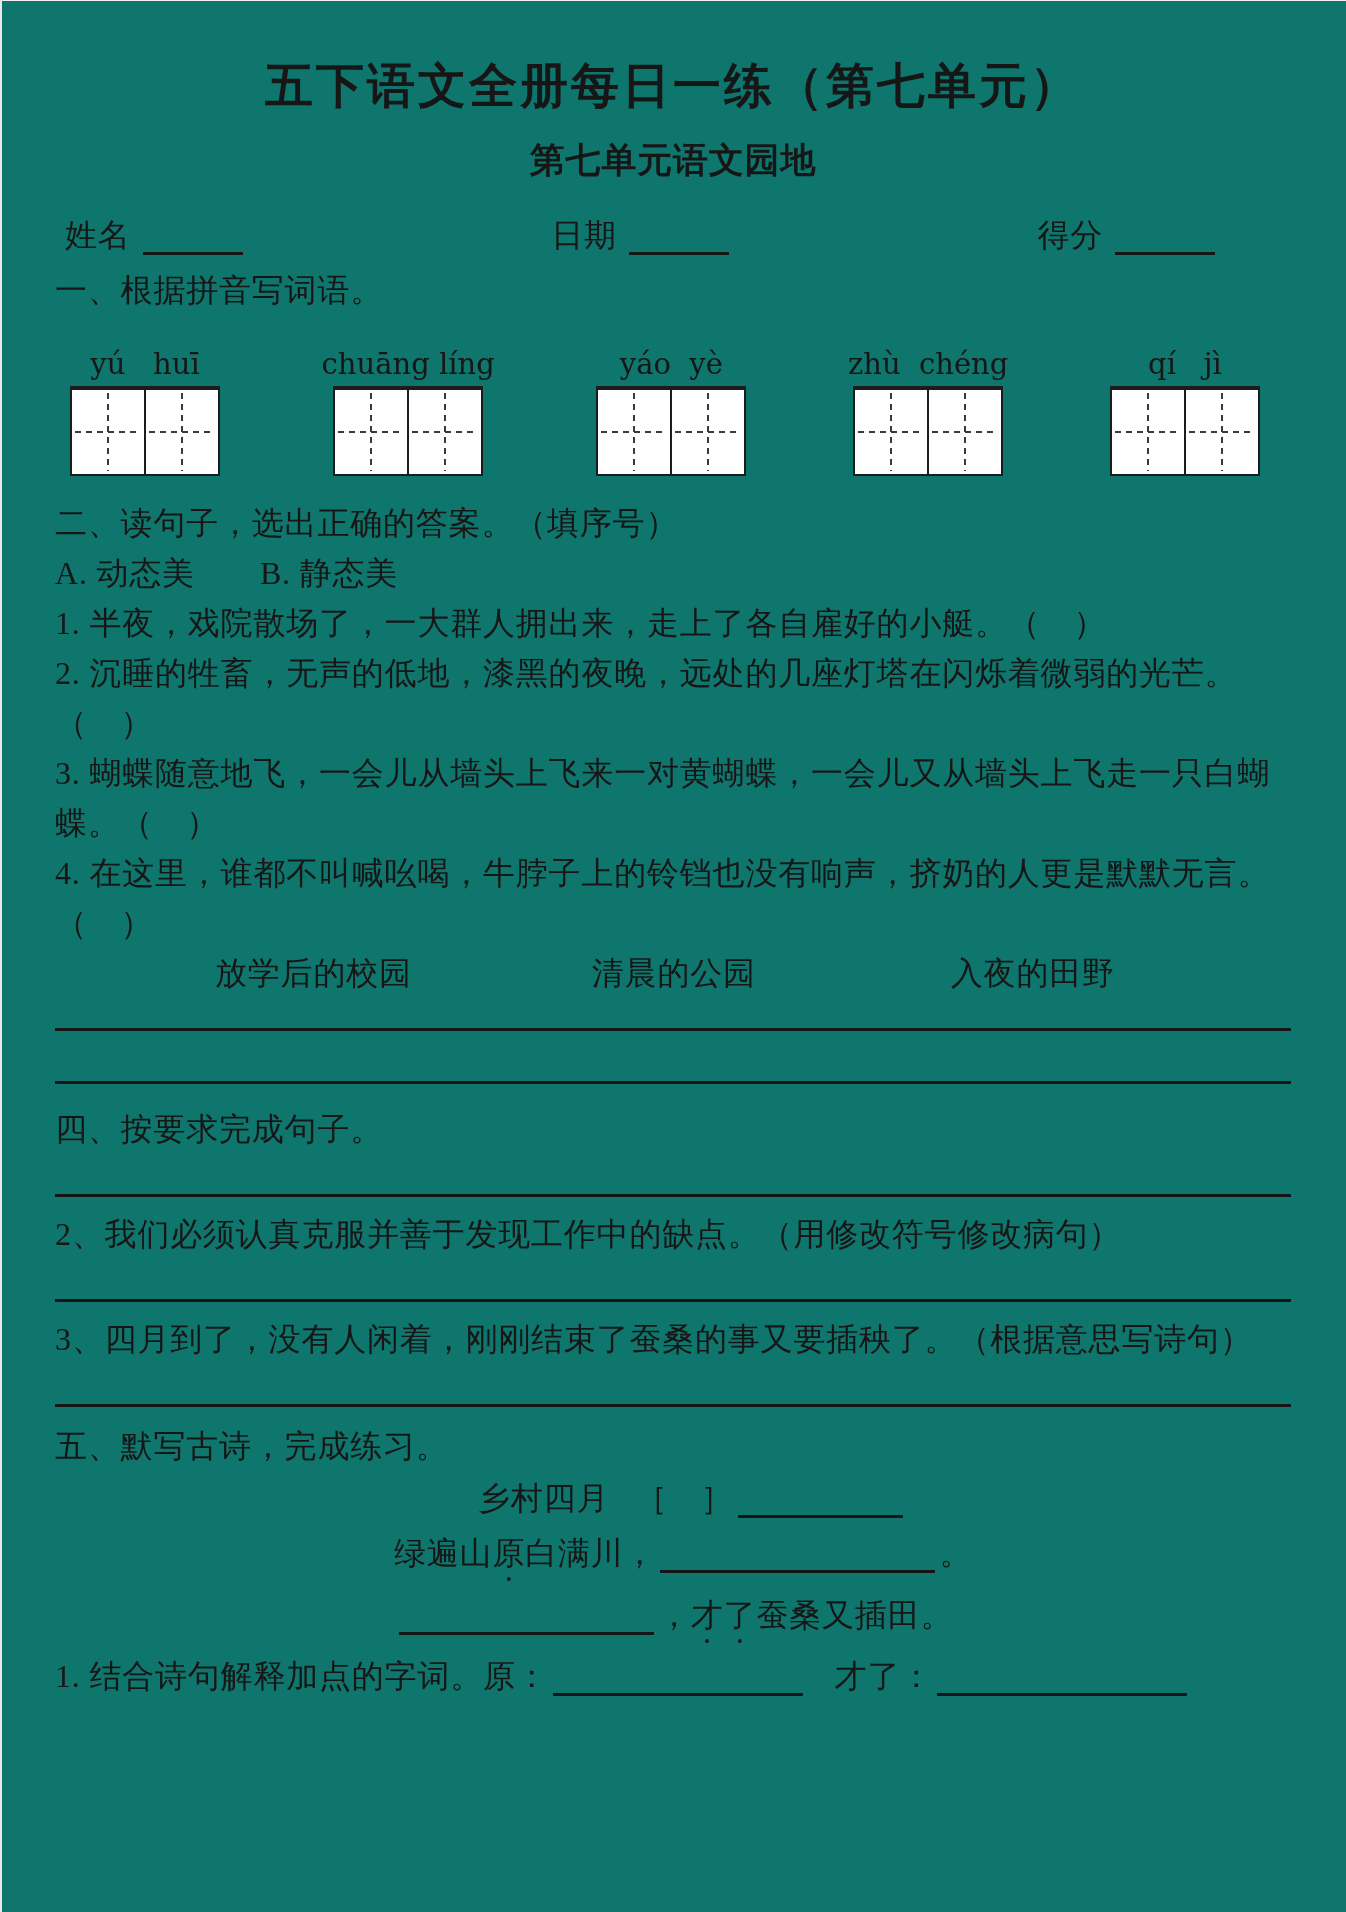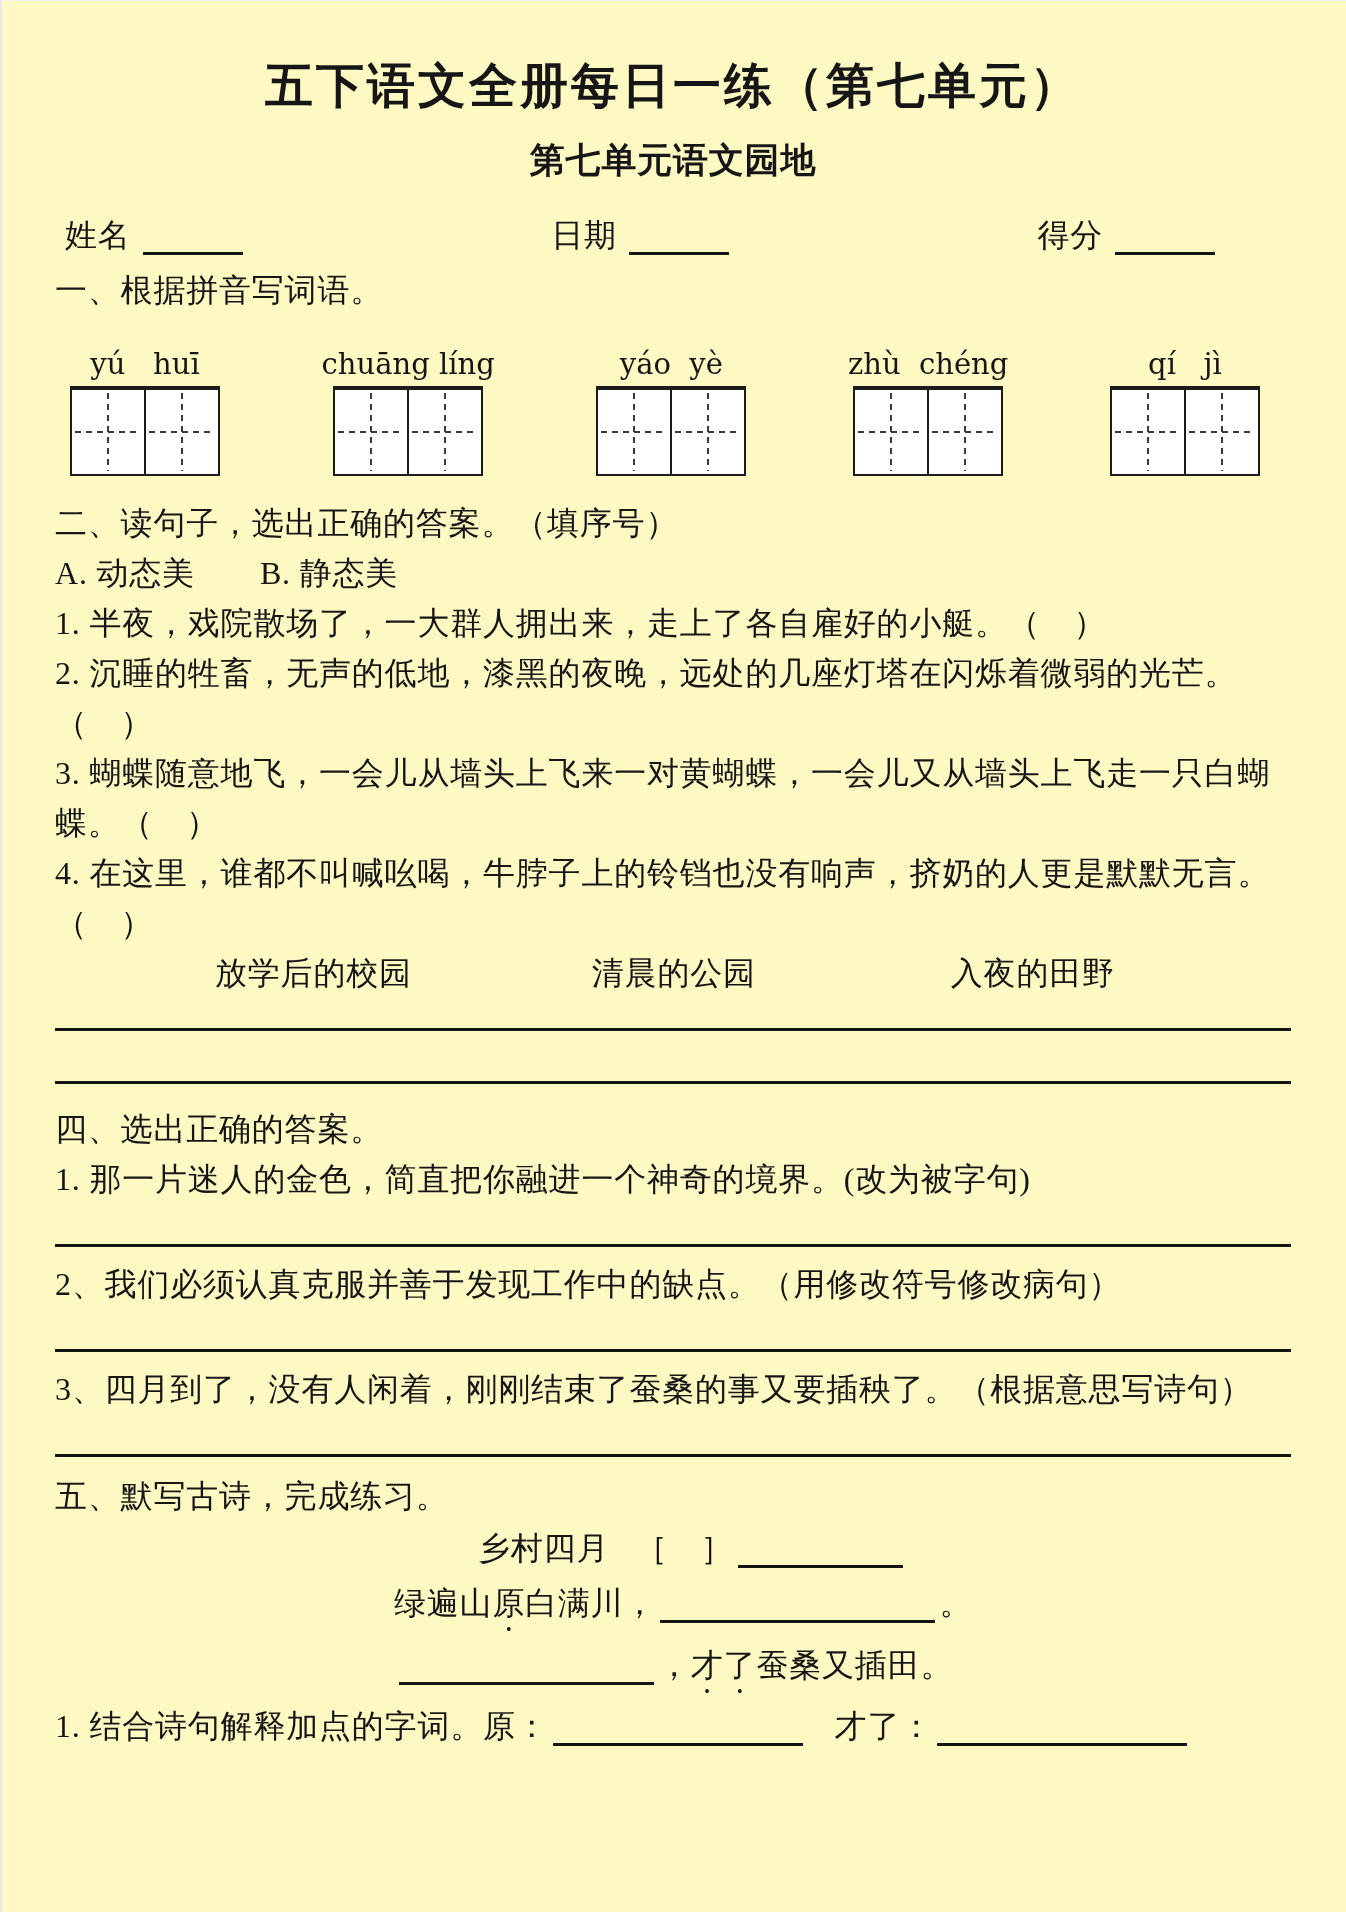--- a/index.html
+++ b/index.html
@@ -1,20 +1,20 @@
 <!DOCTYPE html>
 <html><head>
 <meta charset="utf-8">
 <style>
   html,body { margin:0; padding:0; background:#ffffff; }
   .page {
     position:relative;
     width:1346px; height:1912px;
     box-sizing:border-box;
-    background:#fef9c3;
+    background:#0f766e;
     padding:55px 55px 0 55px;
     font-family:"Liberation Serif","DejaVu Serif",serif;
     color:#161616;
     font-size:32px;
     letter-spacing:0.8px;
     line-height:50px;
     box-shadow: inset 2px 0 0 #e9e9e9, inset 0 1px 0 #f1f1f1;
     overflow:hidden;
   }
   .title {
@@ -173,22 +173,21 @@
   </div>
 
   <div class="scenarios">
     <span>放学后的校园</span>
     <span class="scenario-2">清晨的公园</span>
     <span class="scenario-3">入夜的田野</span>
   </div>
   <div class="answer-line"></div>
   <div class="answer-line"></div>
 
-  <div class="s4-heading">四、选出正确的答案。</div>
-  <div class="question" style="margin-top:0;">1. 那一片迷人的金色，简直把你融进一个神奇的境界。(改为被字句)</div>
+  <div class="s4-heading">四、按要求完成句子。</div>
   <div class="answer-line after-q"></div>
   <div class="question">2、我们必须认真克服并善于发现工作中的缺点。（用修改符号修改病句）</div>
   <div class="answer-line after-q"></div>
   <div class="question">3、四月到了，没有人闲着，刚刚结束了蚕桑的事又要插秧了。（根据意思写诗句）</div>
   <div class="answer-line after-q"></div>
 
   <div class="s5-heading">五、默写古诗，完成练习。</div>
 
   <div class="poem-line poem-a">
     <span>乡村四月</span><span class="poem-title-gap"></span><span>［　］</span><span class="blank w165 inline"></span>

